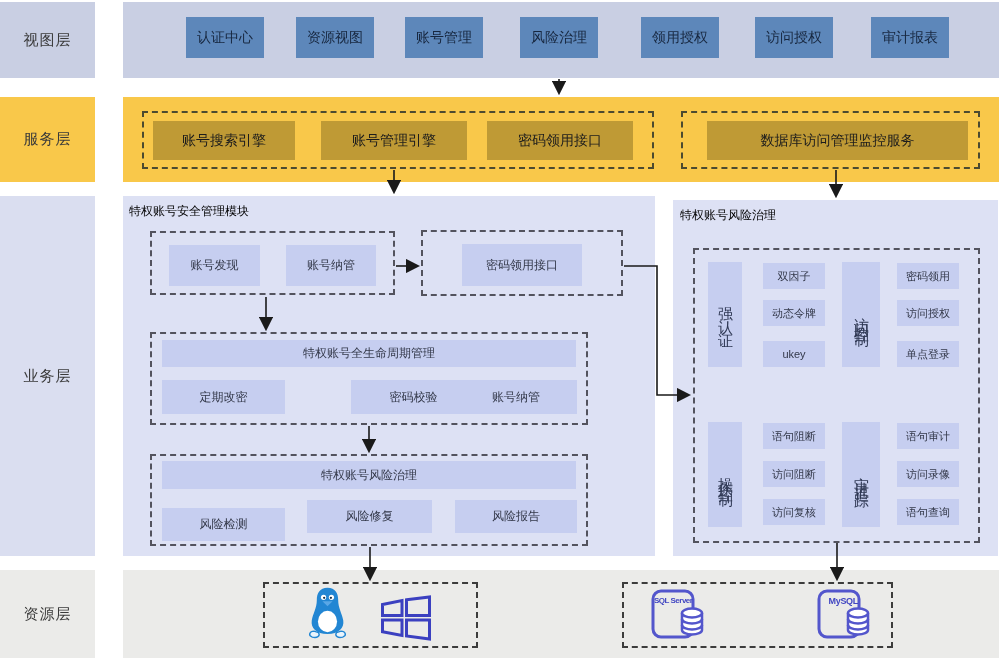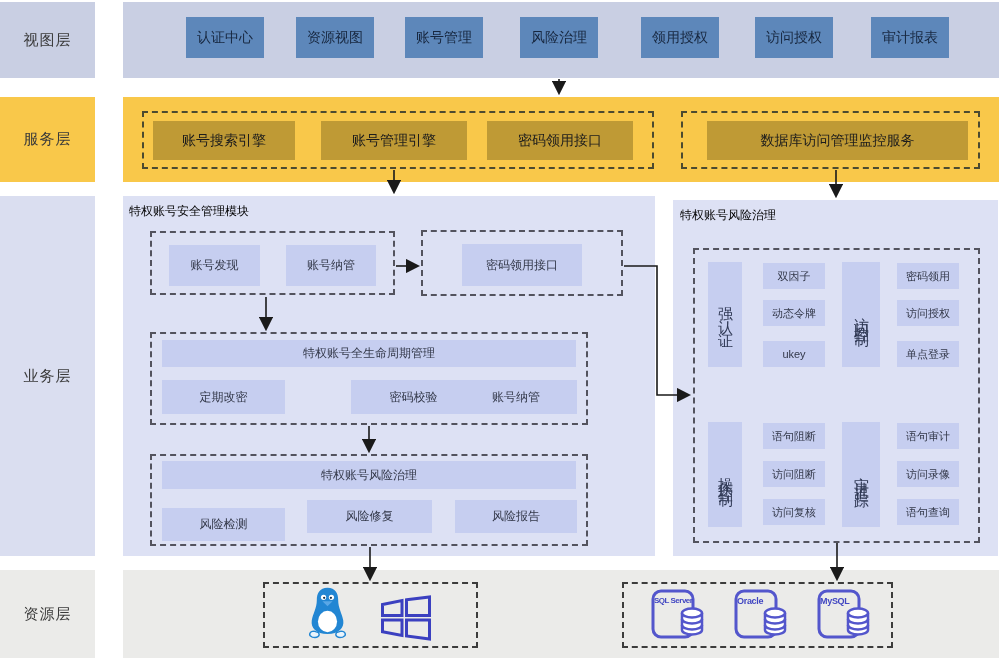--- a/index.html
+++ b/index.html
@@ -41,21 +41,21 @@
     writing-mode:vertical-rl;text-orientation:upright;font-size:15px;font-weight:500;color:#2f3854;
   }
   .vlabel3{letter-spacing:13px;}
   .vlabel4{letter-spacing:5px;}
   .module-title{position:absolute;font-size:12px;color:#000000;}
   .arrows{position:absolute;left:0;top:0;pointer-events:none;}
   
   .db-icon{position:absolute;width:54px;height:52px;}
   .db-icon svg{position:absolute;left:0;top:0;}
   .db-label{
-    position:absolute;top:7px;left:3px;width:38px;text-align:left;
+    position:absolute;top:7px;left:3px;width:38px;text-align:right;
     font-size:9px;font-weight:bold;color:#4146c2;white-space:nowrap;letter-spacing:-0.3px;
   }
   .db-label-sm{font-size:8px;letter-spacing:-0.5px;}
 </style>
 </head>
 <body>
 
 <div class="canvas">
 
   <div class="layer-label label-view" style="top:2px;height:76px;">
@@ -170,30 +170,20 @@
       <svg width="54" height="52" viewBox="0 0 54 52" fill="none" stroke="#5356cc">
         <rect x="2" y="2" width="40" height="46" rx="8" stroke-width="3"></rect>
         <path d="M31 24 L31 41 A10 4.5 0 0 0 51 41 L51 24" fill="#ffffff" stroke-width="2.5"></path>
         <ellipse cx="41" cy="24" rx="10" ry="4.5" fill="#ffffff" stroke-width="2.5"></ellipse>
         <path d="M31 30 A10 4.5 0 0 0 51 30" stroke-width="2.5"></path>
         <path d="M31 36 A10 4.5 0 0 0 51 36" stroke-width="2.5"></path>
       </svg>
       <div class="db-label db-label-sm">SQL Server</div>
     </div>
 
-    <div class="db-icon" style="left:611px;top:19px;">
-      <svg width="54" height="52" viewBox="0 0 54 52" fill="none" stroke="#5356cc">
-        <rect x="2" y="2" width="40" height="46" rx="8" stroke-width="3"></rect>
-        <path d="M31 24 L31 41 A10 4.5 0 0 0 51 41 L51 24" fill="#ffffff" stroke-width="2.5"></path>
-        <ellipse cx="41" cy="24" rx="10" ry="4.5" fill="#ffffff" stroke-width="2.5"></ellipse>
-        <path d="M31 30 A10 4.5 0 0 0 51 30" stroke-width="2.5"></path>
-        <path d="M31 36 A10 4.5 0 0 0 51 36" stroke-width="2.5"></path>
-      </svg>
-      <div class="db-label">Oracle</div>
-    </div>
 
     <div class="db-icon" style="left:694px;top:19px;padding-left:20px;">
       <svg width="54" height="52" viewBox="0 0 54 52" fill="none" stroke="#5356cc">
         <rect x="2" y="2" width="40" height="46" rx="8" stroke-width="3"></rect>
         <path d="M31 24 L31 41 A10 4.5 0 0 0 51 41 L51 24" fill="#ffffff" stroke-width="2.5"></path>
         <ellipse cx="41" cy="24" rx="10" ry="4.5" fill="#ffffff" stroke-width="2.5"></ellipse>
         <path d="M31 30 A10 4.5 0 0 0 51 30" stroke-width="2.5"></path>
         <path d="M31 36 A10 4.5 0 0 0 51 36" stroke-width="2.5"></path>
       </svg>
       <div class="db-label">MySQL</div>

